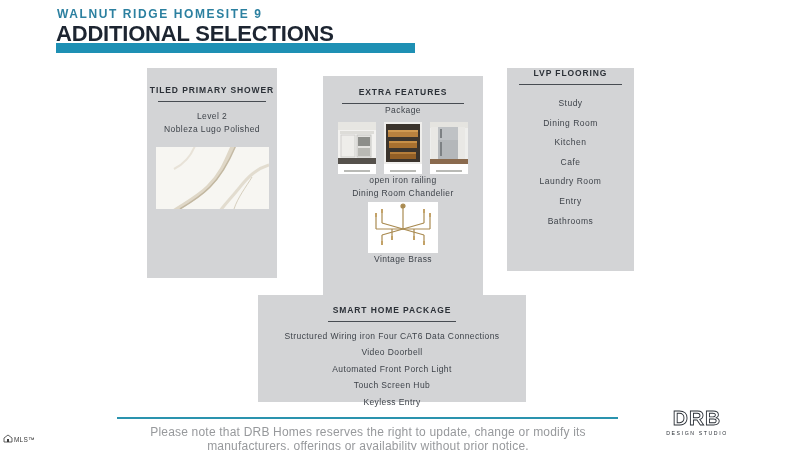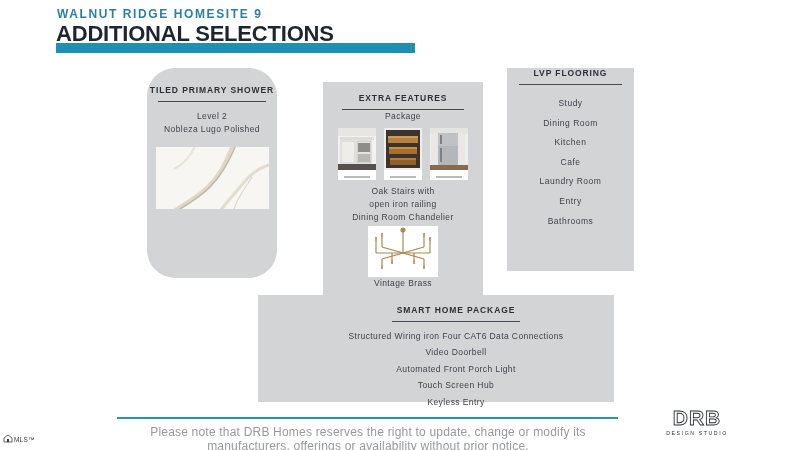--- a/index.html
+++ b/index.html
@@ -13,27 +13,27 @@
               letter-spacing:-0.2px;color:#1d2531;}
   .accent-bar{position:absolute;left:56px;top:43px;width:359px;height:10px;background:#1e90b4;}
 
   
   .card{position:absolute;background:#d3d4d6;text-align:center;color:#40454b;}
   .card-title{font-size:8.5px;font-weight:700;letter-spacing:0.9px;color:#2b3037;
               white-space:nowrap;}
   .card-rule{border:none;border-top:1px solid #474c52;margin:6px auto 0 auto;}
   .card-text{font-size:8.5px;letter-spacing:0.4px;line-height:13px;color:#3e434a;}
 
-  .card-shower{left:147px;top:68px;width:130px;height:210px;border-radius:28px;}
+  .card-shower{left:147px;top:68px;width:130px;height:210px;}
   .card-shower .card-title{padding-top:17px;}
-  .card-extra{left:323px;top:82px;width:160px;height:257px;}
+  .card-extra{left:323px;top:76px;width:160px;height:257px;}
   .card-extra .card-title{padding-top:11px;}
   .card-flooring{left:507px;top:68px;width:127px;height:203px;}
   .card-flooring .card-title{}
-  .card-smart{left:258px;top:295px;width:316px;height:107px;padding-left:40px;}
+  .card-smart{left:258px;top:295px;width:268px;height:107px;}
   .card-smart .card-title{padding-top:10px;}
 
   .flooring-item{font-size:8.5px;letter-spacing:0.5px;line-height:19.6px;color:#3e434a;}
   .flooring-list{margin-top:9px;}
   .smart-item{font-size:8.5px;letter-spacing:0.4px;line-height:16.4px;color:#3e434a;}
   .smart-list{margin-top:6px;}
 
   .photo{display:block;margin:0 auto;background:#ffffff;}
   .marble{margin-top:11px;}
   .thumb-row{display:flex;justify-content:center;gap:8px;margin-top:5px;}
@@ -114,21 +114,20 @@
           <rect x="10" y="7" width="2" height="9" fill="#7d8184"></rect>
           <rect x="10" y="20" width="2" height="14" fill="#7d8184"></rect>
           <rect x="28" y="5" width="7" height="32" fill="#e9e8e5"></rect>
           <rect x="1" y="5" width="7" height="32" fill="#e9e8e5"></rect>
           <rect x="0" y="37" width="38" height="5" fill="#8a6a4e"></rect>
         </svg>
         <div class="cap"></div>
       </div>
     </div>
 
-    <div class="card-text" style="margin-top:5px;">Oak Stairs with</div>
     <div class="card-text">open iron railing</div>
     <div class="card-text">Dining Room Chandelier</div>
 
     <div class="chandelier-wrap">
       <svg class="photo" width="70" height="51" viewBox="0 0 70 51">
         <rect width="70" height="51" fill="#ffffff"></rect>
         <g stroke="#a98a50" stroke-width="1.2" fill="none">
           <line x1="35" y1="4" x2="35" y2="27"></line>
           <circle cx="35" cy="4" r="2" fill="#a98a50"></circle>
           <line x1="8" y1="27" x2="62" y2="27"></line>

